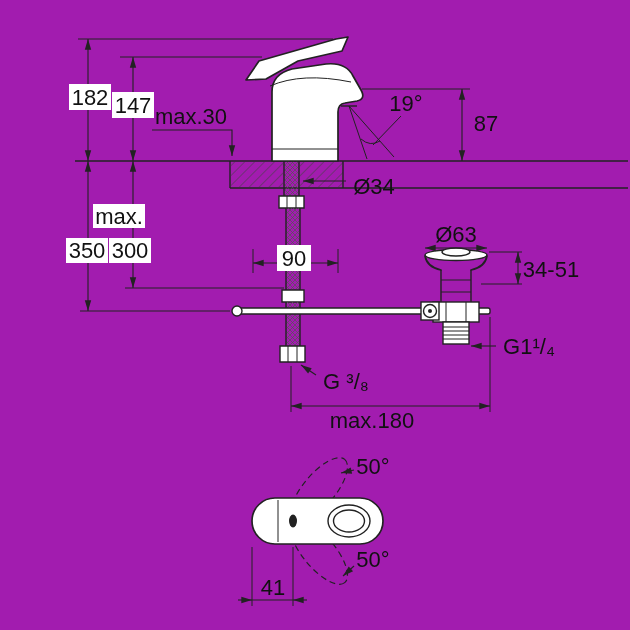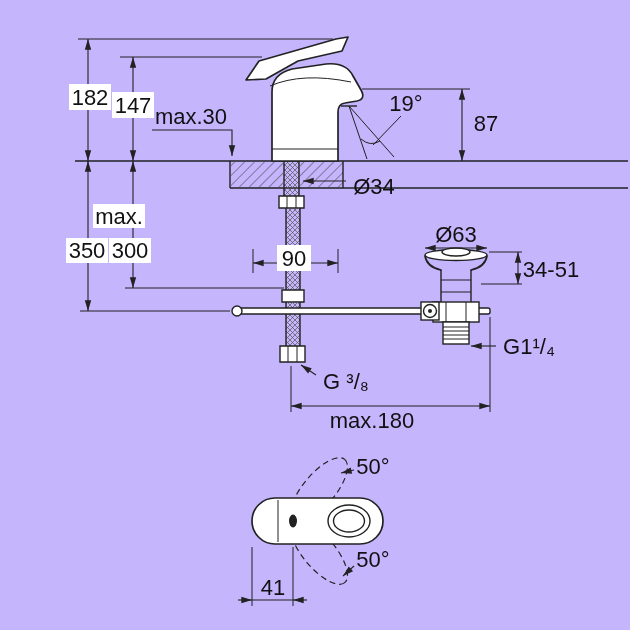--- a/index.html
+++ b/index.html
@@ -1,16 +1,16 @@
 <!DOCTYPE html>
 <html><head>
 <meta charset="utf-8">
 <style>
   html,body { margin:0; padding:0; background:#fff; }
-  .stage { width:630px; height:630px; background:#c4b5fd; position:relative; overflow:hidden; }
+  .stage { width:630px; height:630px; background:#a21caf; position:relative; overflow:hidden; }
   svg { display:block; }
   
   .outline  { stroke:#222; stroke-width:1.7; stroke-linejoin:round; stroke-linecap:round; }
   .med      { stroke:#222; stroke-width:1.4; stroke-linecap:butt; }
   .thin     { stroke:#222; stroke-width:1;   }
   .dim      { stroke:#222; stroke-width:1.1; }
   .dashed   { stroke:#222; stroke-width:1.2; stroke-dasharray:6 4; }
   text {
     font-family:"Liberation Sans","DejaVu Sans",sans-serif;
     font-size:22px; fill:#111;

